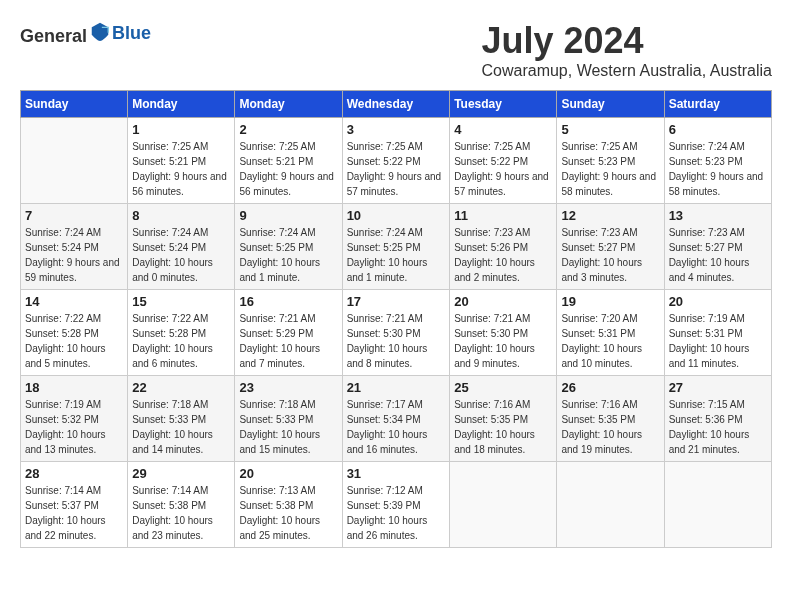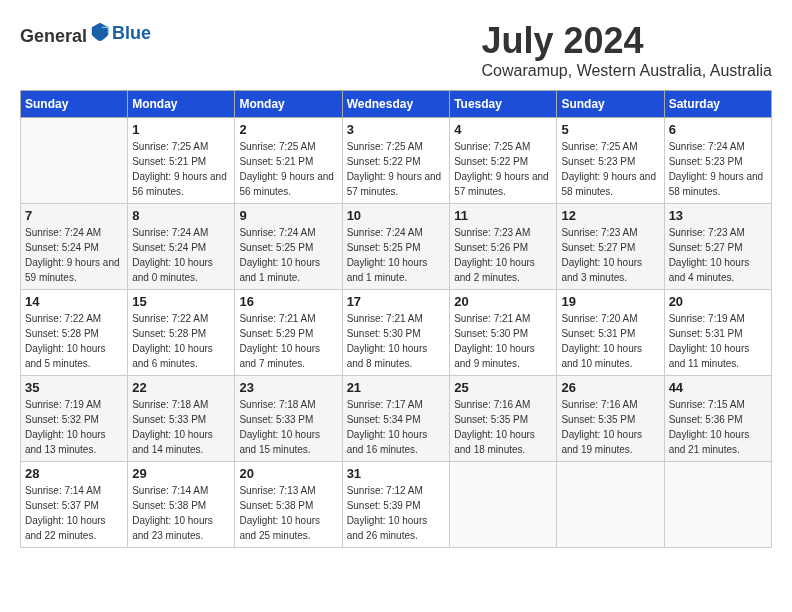--- a/index.html
+++ b/index.html
@@ -190,21 +190,21 @@
           <div class="day-number">19</div>
           <div class="day-info">Sunrise: 7:20 AM<br>Sunset: 5:31 PM<br>Daylight: 10 hours and 10 minutes.</div>
         </td>
         <td>
           <div class="day-number">20</div>
           <div class="day-info">Sunrise: 7:19 AM<br>Sunset: 5:31 PM<br>Daylight: 10 hours and 11 minutes.</div>
         </td>
       </tr>
       <tr>
         <td>
-          <div class="day-number">35</div>
+          <div class="day-number">18</div>
           <div class="day-info">Sunrise: 7:19 AM<br>Sunset: 5:32 PM<br>Daylight: 10 hours and 13 minutes.</div>
         </td>
         <td>
           <div class="day-number">22</div>
           <div class="day-info">Sunrise: 7:18 AM<br>Sunset: 5:33 PM<br>Daylight: 10 hours and 14 minutes.</div>
         </td>
         <td>
           <div class="day-number">23</div>
           <div class="day-info">Sunrise: 7:18 AM<br>Sunset: 5:33 PM<br>Daylight: 10 hours and 15 minutes.</div>
         </td>
@@ -214,21 +214,21 @@
         </td>
         <td>
           <div class="day-number">25</div>
           <div class="day-info">Sunrise: 7:16 AM<br>Sunset: 5:35 PM<br>Daylight: 10 hours and 18 minutes.</div>
         </td>
         <td>
           <div class="day-number">26</div>
           <div class="day-info">Sunrise: 7:16 AM<br>Sunset: 5:35 PM<br>Daylight: 10 hours and 19 minutes.</div>
         </td>
         <td>
-          <div class="day-number">44</div>
+          <div class="day-number">27</div>
           <div class="day-info">Sunrise: 7:15 AM<br>Sunset: 5:36 PM<br>Daylight: 10 hours and 21 minutes.</div>
         </td>
       </tr>
       <tr>
         <td>
           <div class="day-number">28</div>
           <div class="day-info">Sunrise: 7:14 AM<br>Sunset: 5:37 PM<br>Daylight: 10 hours and 22 minutes.</div>
         </td>
         <td>
           <div class="day-number">29</div>

